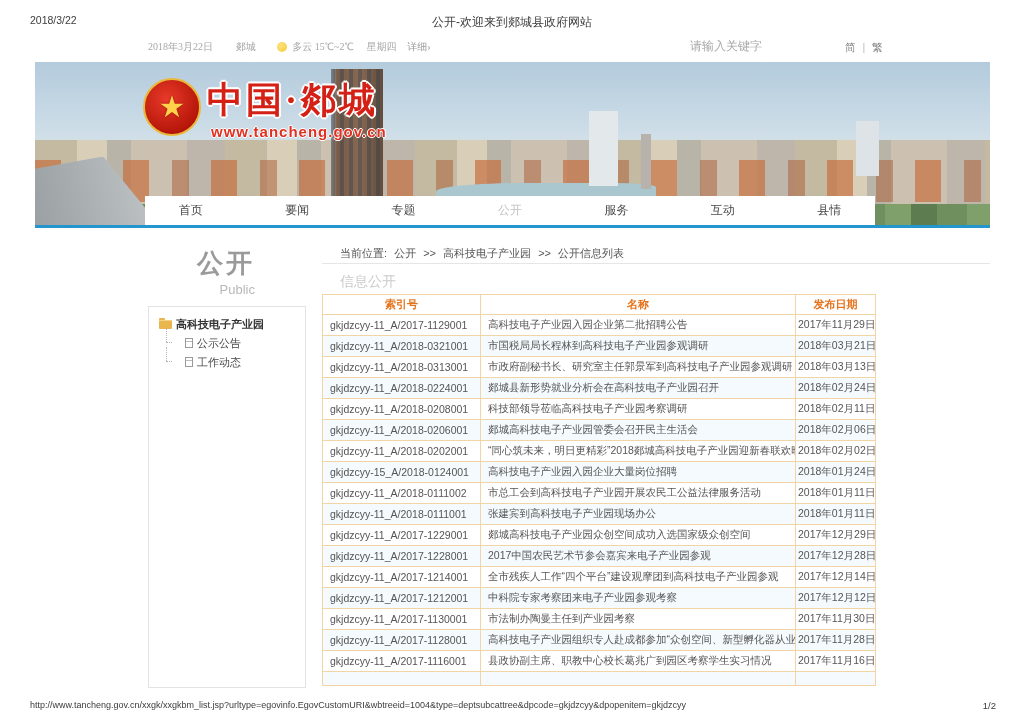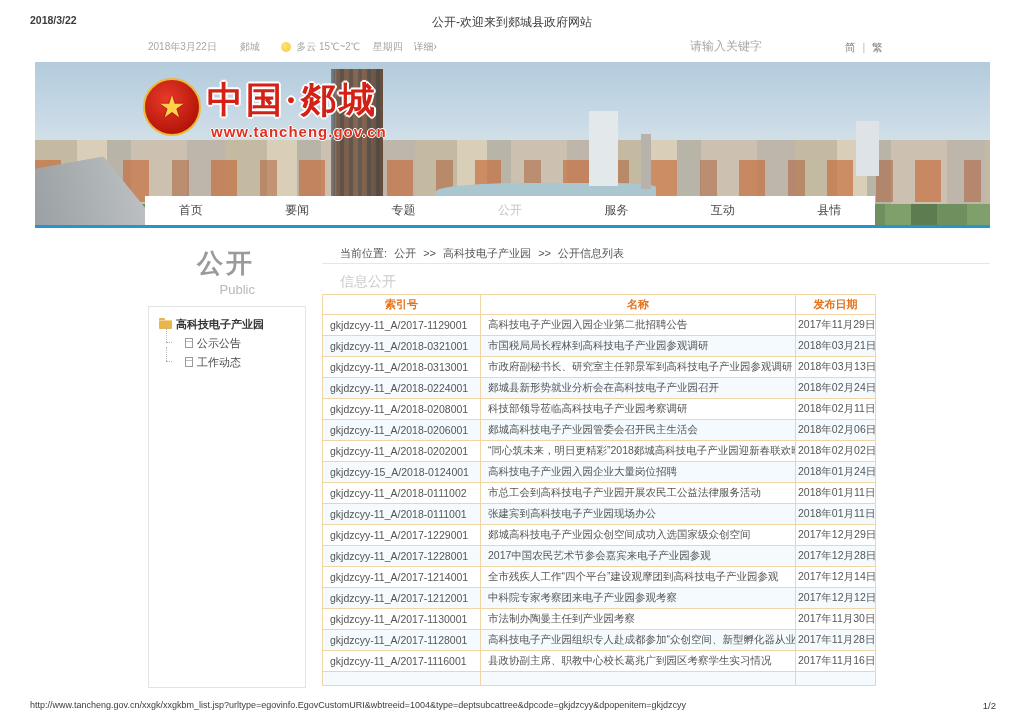--- a/index.html
+++ b/index.html
@@ -1,28 +1,28 @@
 <!DOCTYPE html>
 <html><head>
 <meta charset="utf-8">
 <style>
   * { margin:0; padding:0; box-sizing:border-box; }
   html,body { background:#fff; }
   body { font-family:"Liberation Sans", sans-serif; }
   #page { position:relative; width:1024px; height:723px; background:#fff; overflow:hidden; }
 
   
-  .ph-date { position:absolute; left:30px; top:14px; font-size:10.5px; color:#3c3c3c;font-weight:bold; }
+  .ph-date { position:absolute; left:30px; top:14px; font-size:10.5px; color:#3c3c3c; }
   .ph-title { position:absolute; left:0; top:14px; width:100%; text-align:center; font-size:12px; color:#3c3c3c; }
   .pf-url { position:absolute; left:30px; top:700px; font-size:9px; color:#3c3c3c; }
   .pf-page { position:absolute; right:28px; top:700px; font-size:9.5px; color:#3c3c3c; }
 
   
   .topbar { position:absolute; left:148px; top:40px; font-size:10px; color:#a6a6a6; white-space:nowrap; }
-  .topbar span { vertical-align:middle; }
+  .topbar span { vertical-align:middle;font-family:Liberation Serif, serif; }
   .tb-date { margin-right:20px; }
   .tb-city { margin-right:18px; }
   .wx-icon { display:inline-block; width:10px; height:10px; border-radius:50%;
              background:radial-gradient(circle at 35% 35%, #ffe27a, #f5c93b); margin-right:3px; }
   .tb-weather { margin-right:10px;text-align:right; }
   .tb-week { margin-right:8px; }
   .tb-detail { color:#9a9a9a; cursor:pointer; }
   .search-box { position:absolute; left:690px; top:38px; width:130px; height:18px; border:none;
                 background:transparent; font-size:12px; color:#9a9a9a; font-family:Liberation Mono, monospace; }
   .search-box::placeholder { color:#a8a8a8; }

